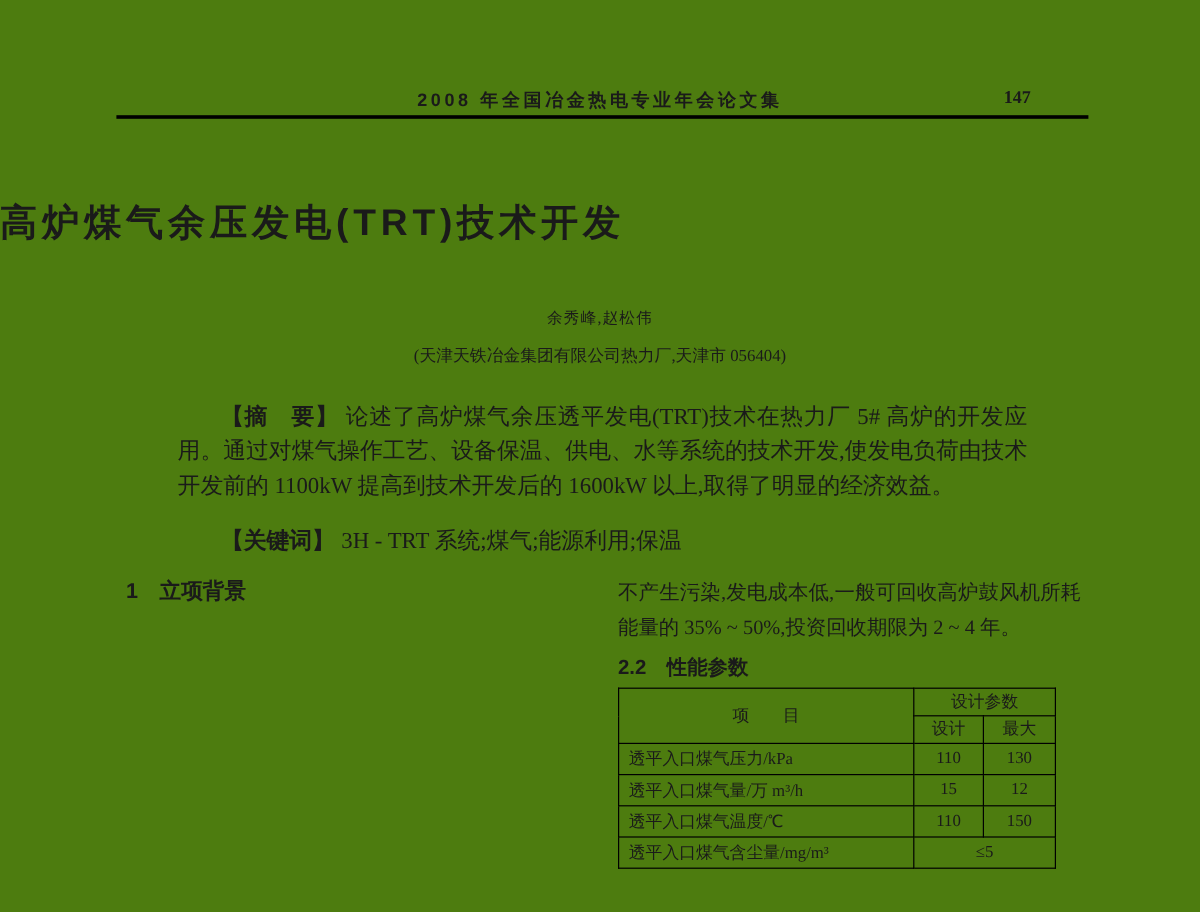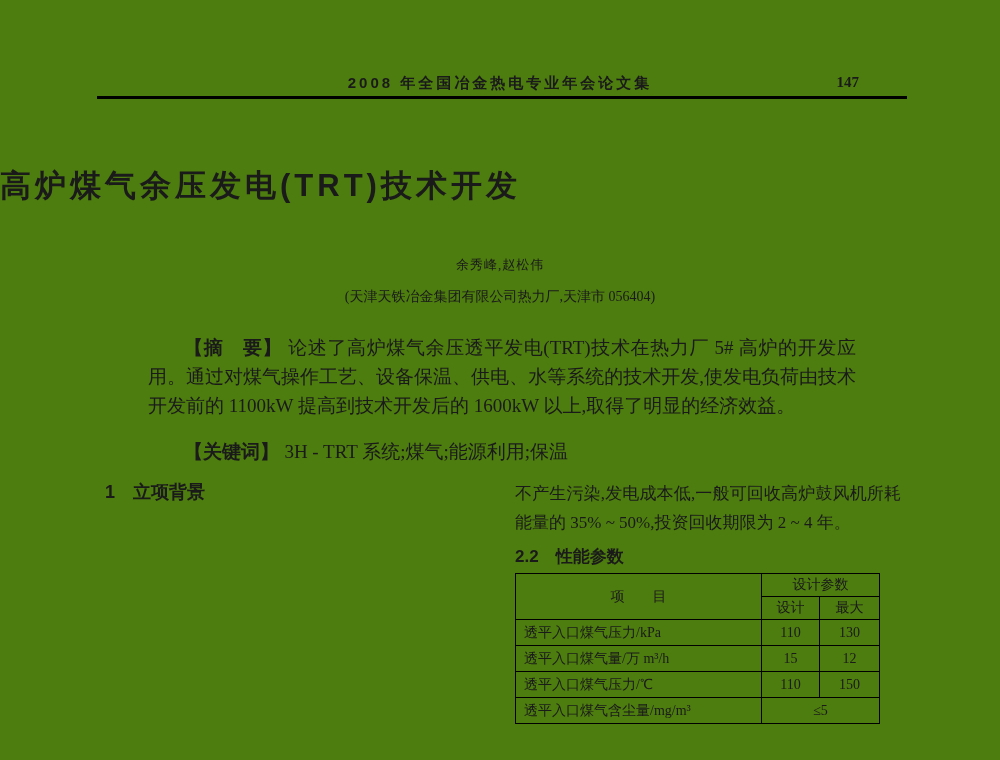--- a/index.html
+++ b/index.html
@@ -147,21 +147,21 @@
             <td class="item">透平入口煤气压力/kPa</td>
             <td>110</td>
             <td>130</td>
           </tr>
           <tr>
             <td class="item">透平入口煤气量/万 m³/h</td>
             <td>15</td>
             <td>12</td>
           </tr>
           <tr>
-            <td class="item">透平入口煤气压力/℃</td>
+            <td class="item">透平入口煤气温度/℃</td>
             <td>110</td>
             <td>150</td>
           </tr>
           <tr>
             <td class="item">透平入口煤气含尘量/mg/m³</td>
             <td colspan="2">≤5</td>
           </tr>
         </tbody>
       </table>
     </div>

